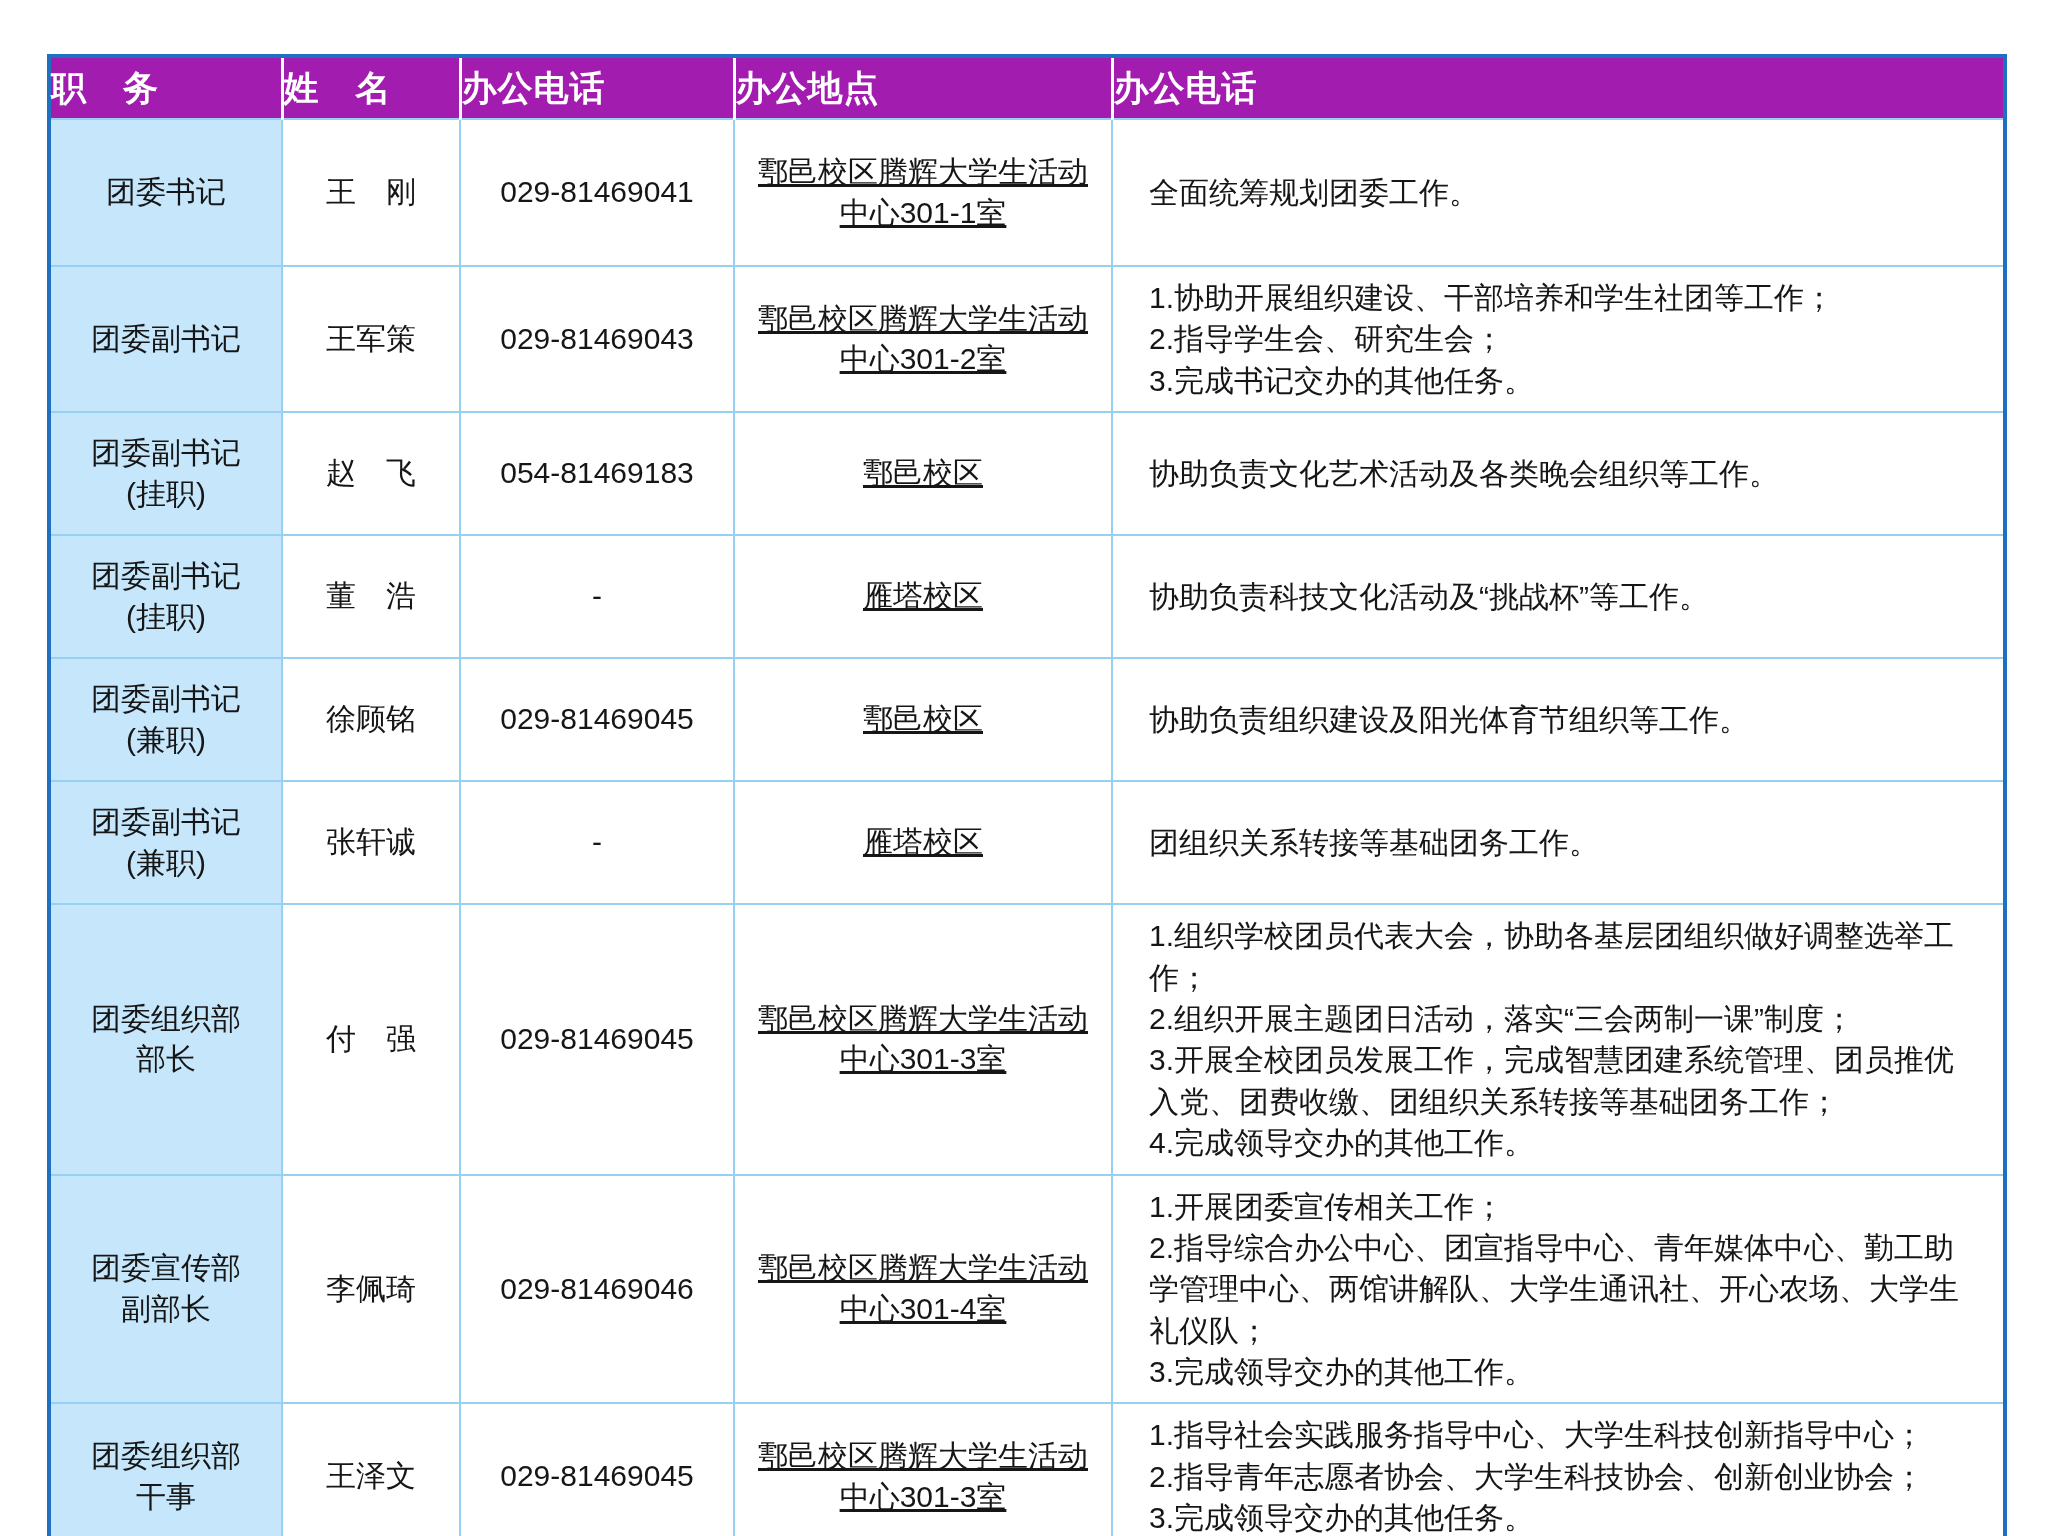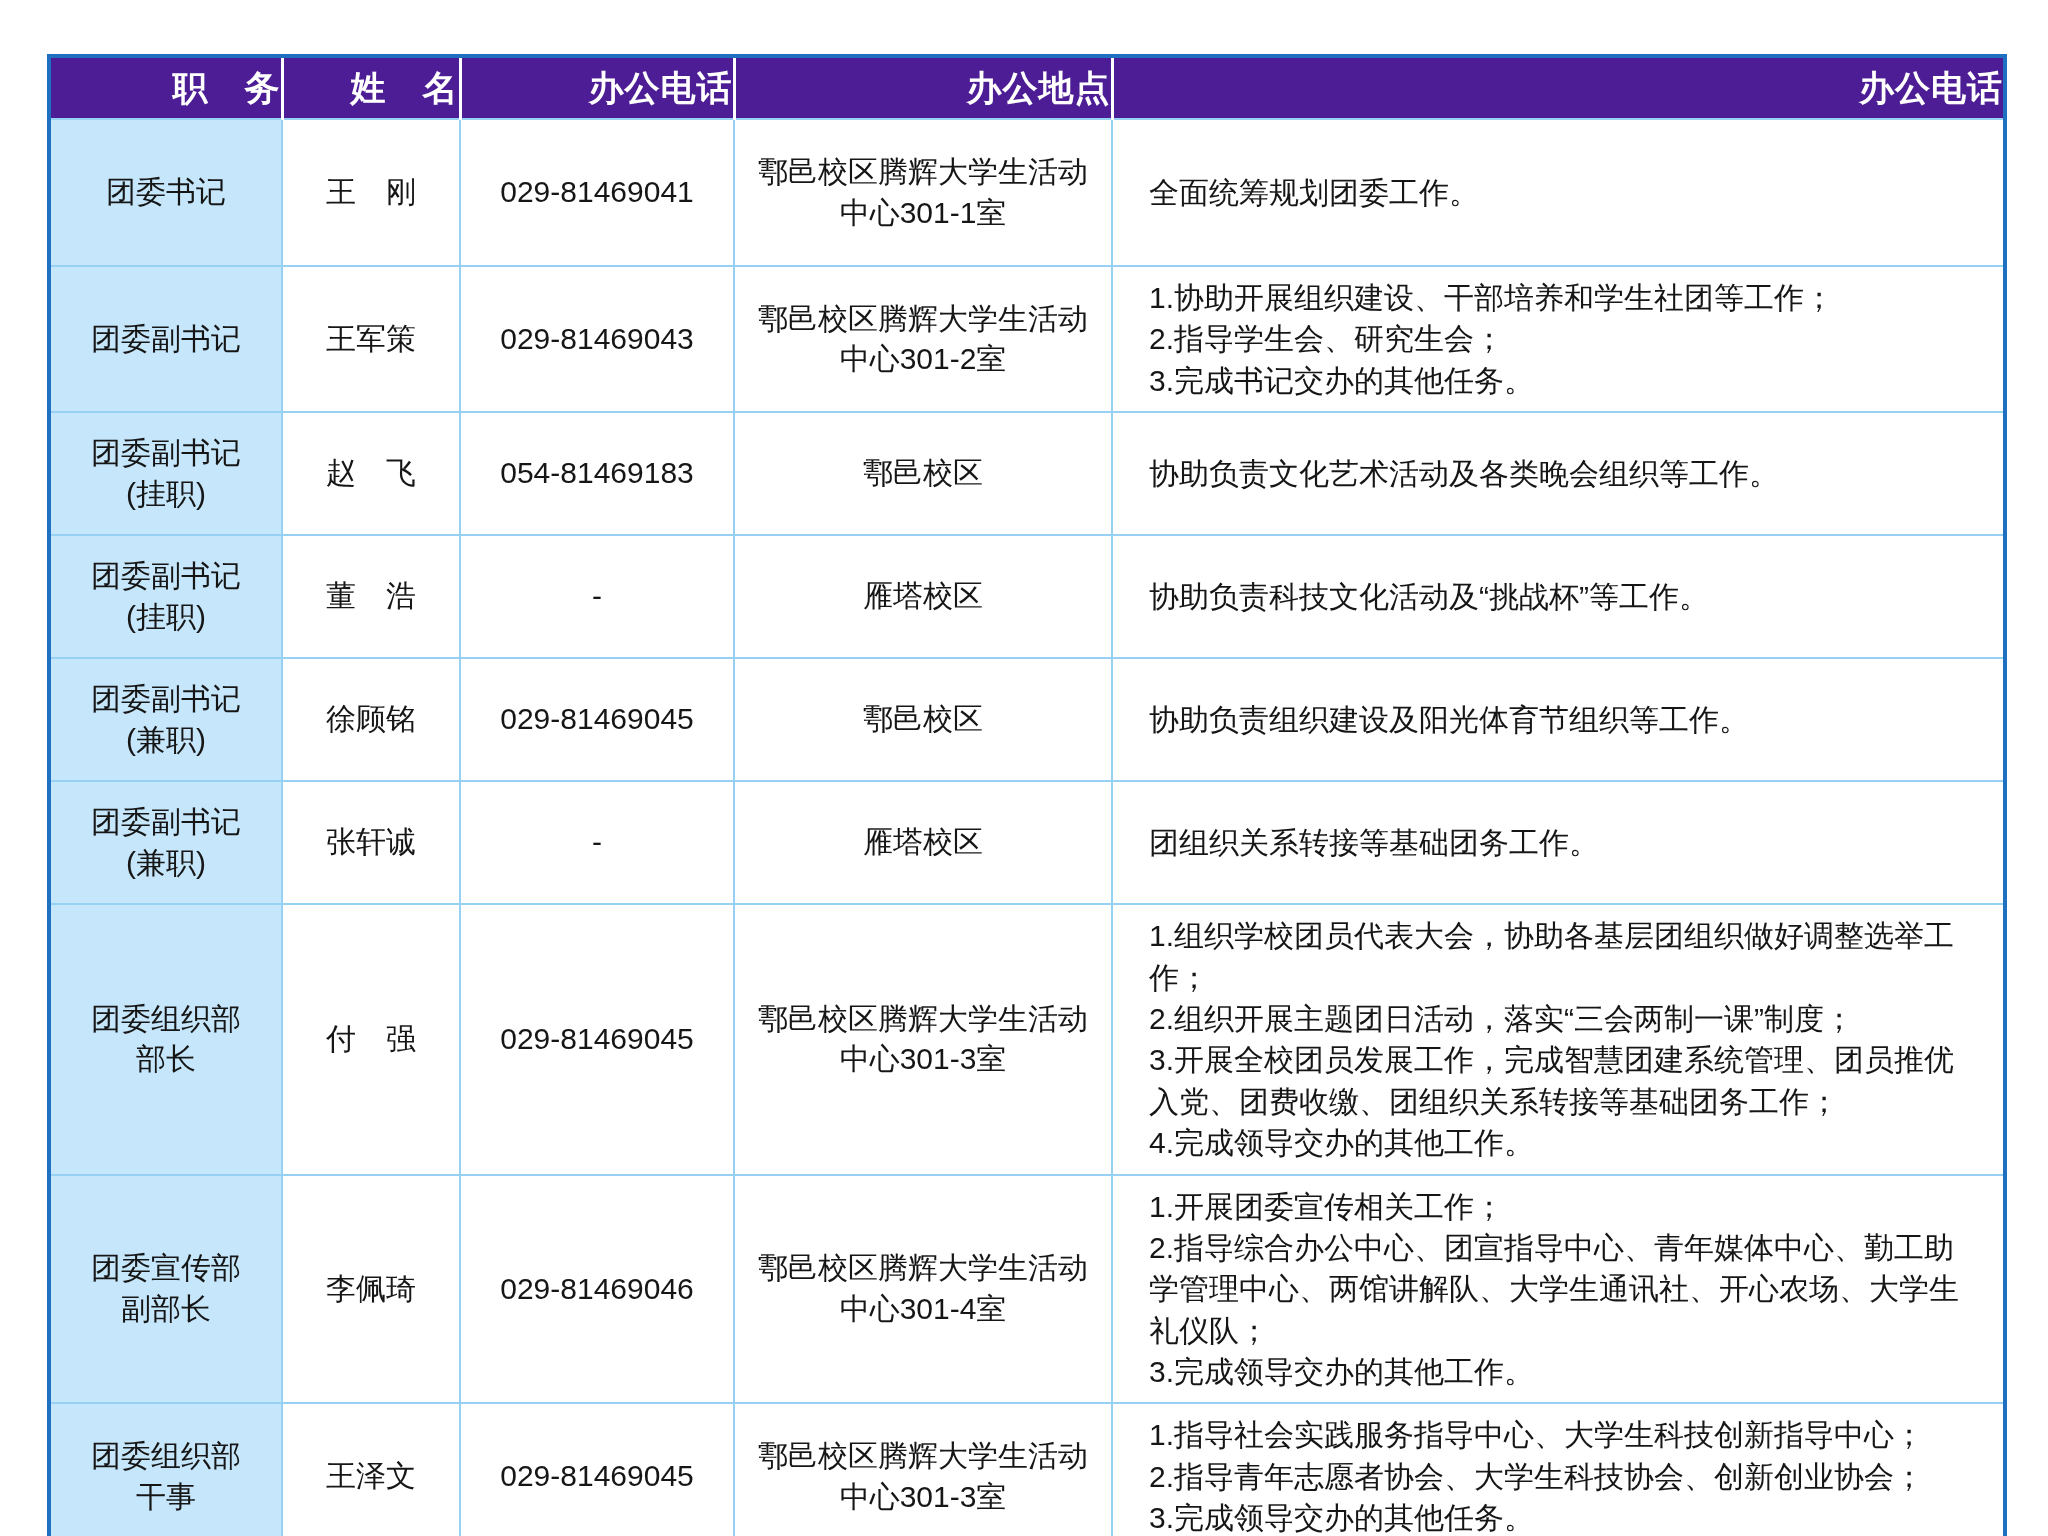--- a/index.html
+++ b/index.html
@@ -18,36 +18,37 @@
   }
   table{
     width:100%;border-collapse:collapse;table-layout:fixed;
   }
   col.c1{width:231px}
   col.c2{width:178px}
   col.c3{width:274px}
   col.c4{width:378px}
   col.c5{width:auto}
   th{
-    background:#4c1d95;color:#ffffff;font-weight:bold;font-size:35px;
-    height:60px;text-align:right;vertical-align:middle;
+    background:#a21caf;color:#ffffff;font-weight:bold;font-size:35px;
+    height:60px;text-align:left;vertical-align:middle;
     border-left:3px solid #ffffff;border-bottom:2px solid #96d0f2;
     padding:0;letter-spacing:1px;
   }
   th:first-child{border-left:none;}
   td{
     border:2px solid #96d0f2;font-size:30px;color:#161616;
     text-align:center;vertical-align:middle;background:#ffffff;
     padding:20px 10px;box-sizing:border-box;line-height:1.35;
   }
   td.c-pos{
     background:#c6e7fb;white-space:pre-line;
   }
   td.c-loc{
     padding:6px 12px;
+    text-decoration:underline;
   }
   td.c-duty{
     text-align:left;padding:10px 36px;white-space:pre-line;line-height:1.38;
   }
   
   tr td:first-child{border-left:none;}
   tr td:last-child{border-right:none;}
   tbody tr:last-child td{border-bottom:none;}
   
   tr.r0{height:147px}

